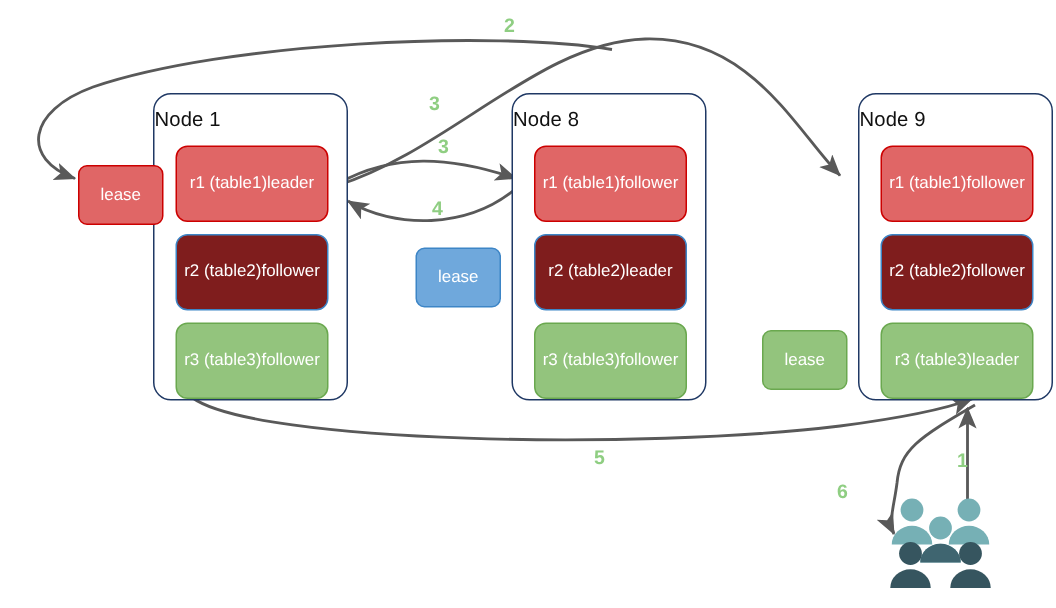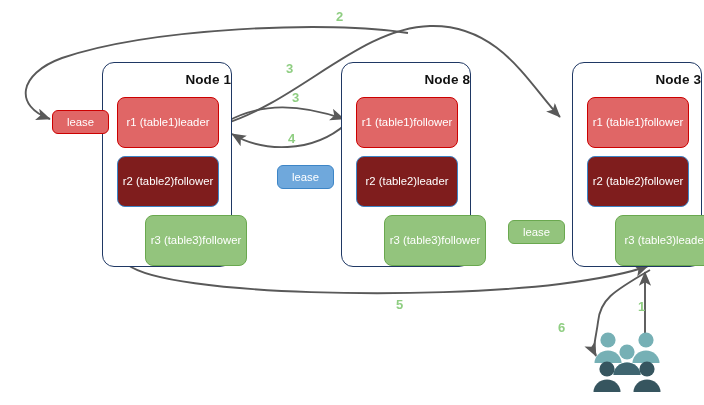--- a/index.html
+++ b/index.html
@@ -27,23 +27,23 @@
     box-sizing:border-box;
     border:1.6px solid #1f3864;
     border-radius:12px;
     background:#ffffff;
     z-index:3;
   }
   .node-title{
     position:absolute;
     left:0; right:0;
     top:9px;
-    text-align:right;
+    text-align:left;
     font-size:13.5px;
-    font-weight:bold;
+    font-weight:normal;
     color:#111111;
     letter-spacing:.1px;
   }
 
   
   .rep{
     position:absolute;
     left:14px;
     width:102px;
     height:51px;
@@ -52,27 +52,27 @@
     display:flex;
     align-items:center;
     justify-content:center;
     line-height:1.18;
     font-size:11.3px;
     color:#ffffff;
     text-align:center;
   }
   .rep.r1{ background:#e06666; border:1.6px solid #cc0000; top:34px; }
   .rep.r2{ background:#7f1d1d; border:1.6px solid #3d85c6; top:93px; }
-  .rep.r3{ background:#93c47d; border:1.6px solid #6aa84f; top:152px;margin-left:28px; }
+  .rep.r3{ background:#93c47d; border:1.6px solid #6aa84f; top:152px; }
 
   
   .lease{
     position:absolute;
     box-sizing:border-box;
-    height:24px;
+    height:40px;
     width:57px;
     border-radius:6px;
     display:flex;
     align-items:center;
     justify-content:center;
     font-size:11.3px;
     color:#ffffff;
     z-index:4;
   }
   .lease.red{ background:#e06666; border:1.6px solid #cc0000; }
@@ -148,21 +148,21 @@
       <span>r2 (table2)</span>
       <span>leader</span>
     </div>
     <div class="rep r3">
       <span>r3 (table3)</span>
       <span>follower</span>
     </div>
   </div>
 
   <div class="node" style="left:572px; top:62px; width:130px; height:205px;">
-    <div class="node-title">Node 3</div>
+    <div class="node-title">Node 9</div>
     <div class="rep r1">
       <span>r1 (table1)</span>
       <span>follower</span>
     </div>
     <div class="rep r2">
       <span>r2 (table2)</span>
       <span>follower</span>
     </div>
     <div class="rep r3">
       <span>r3 (table3)</span>

